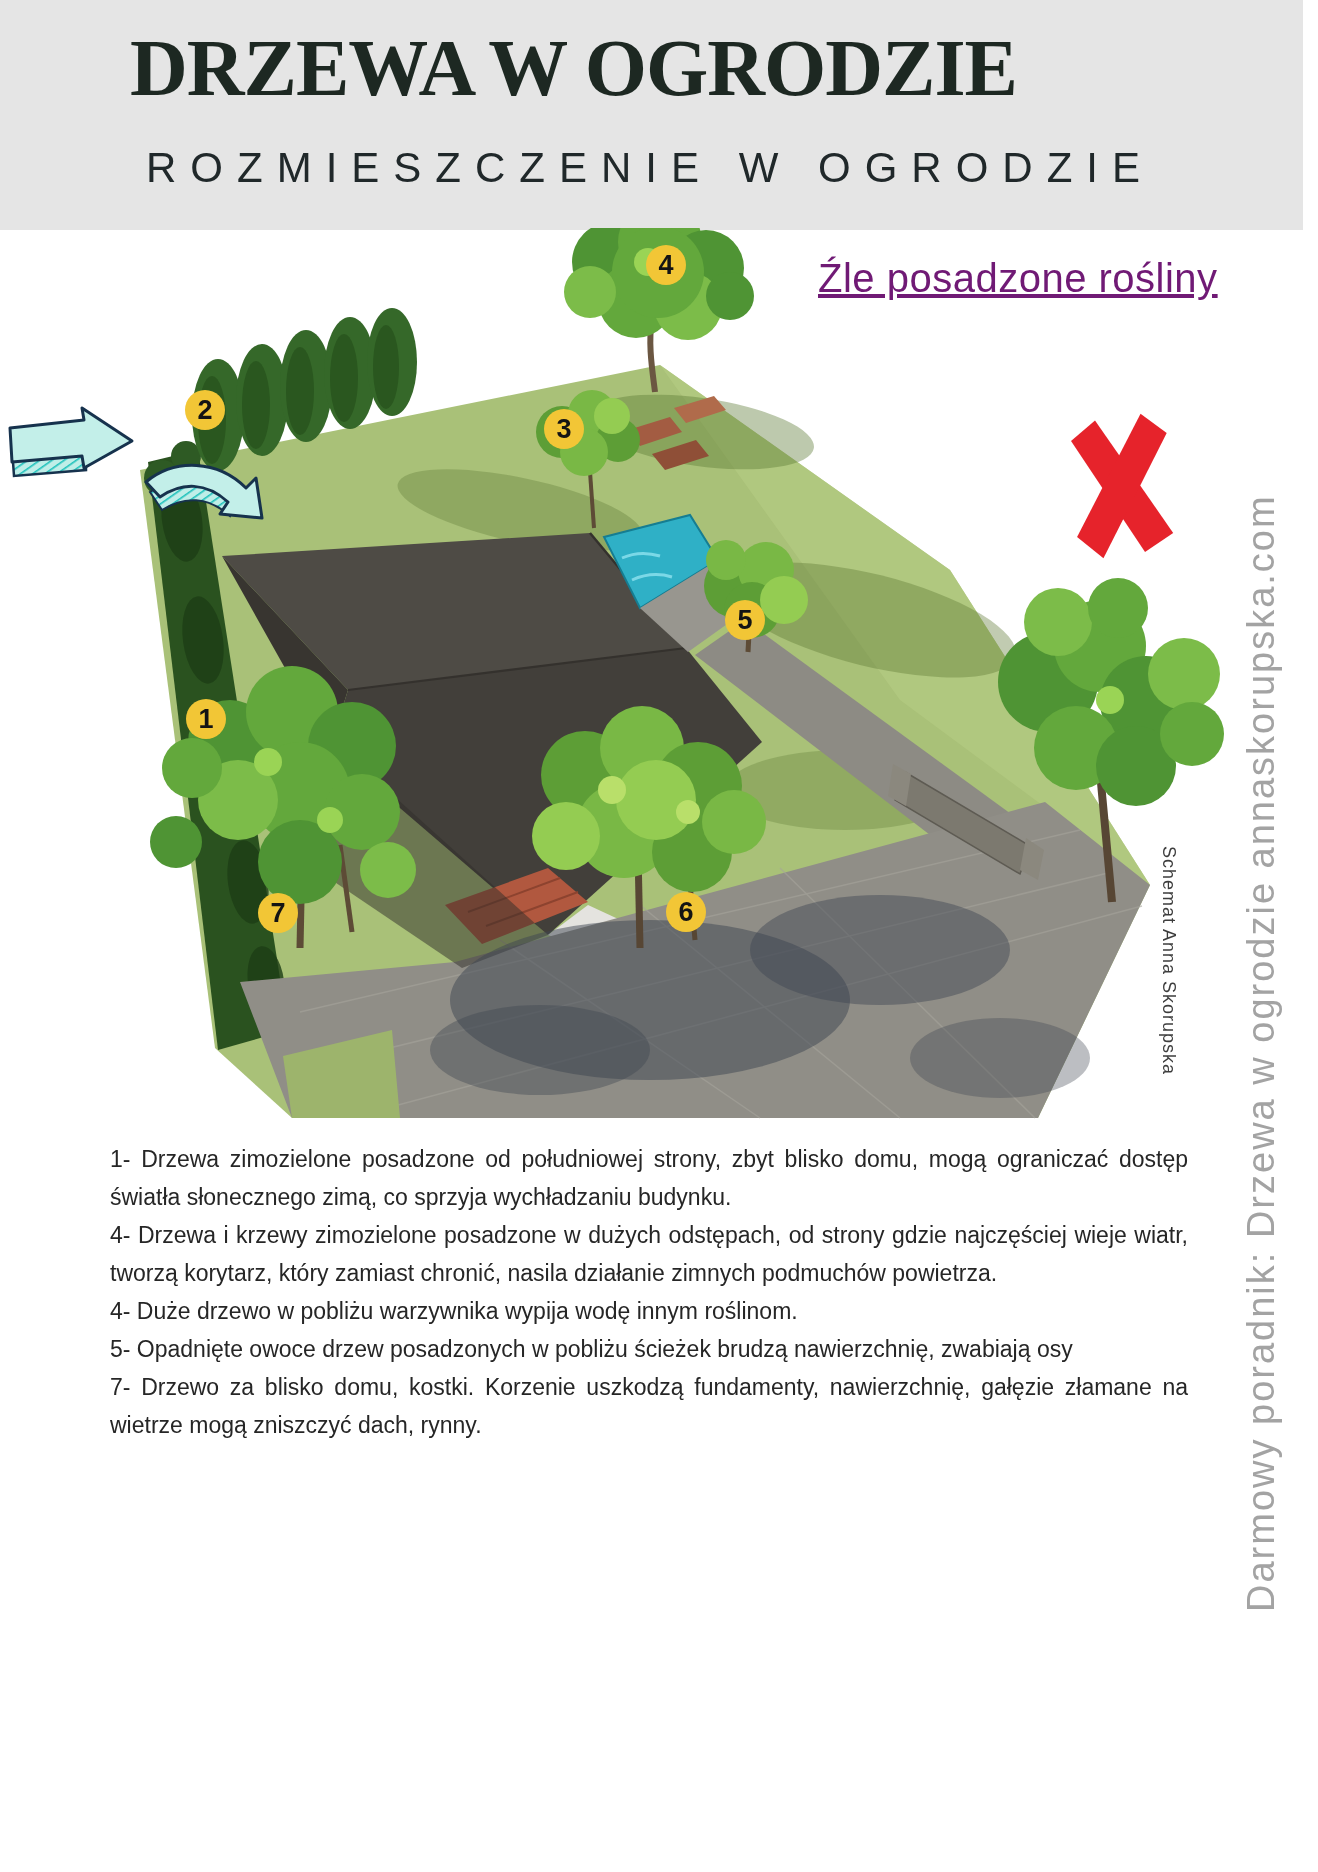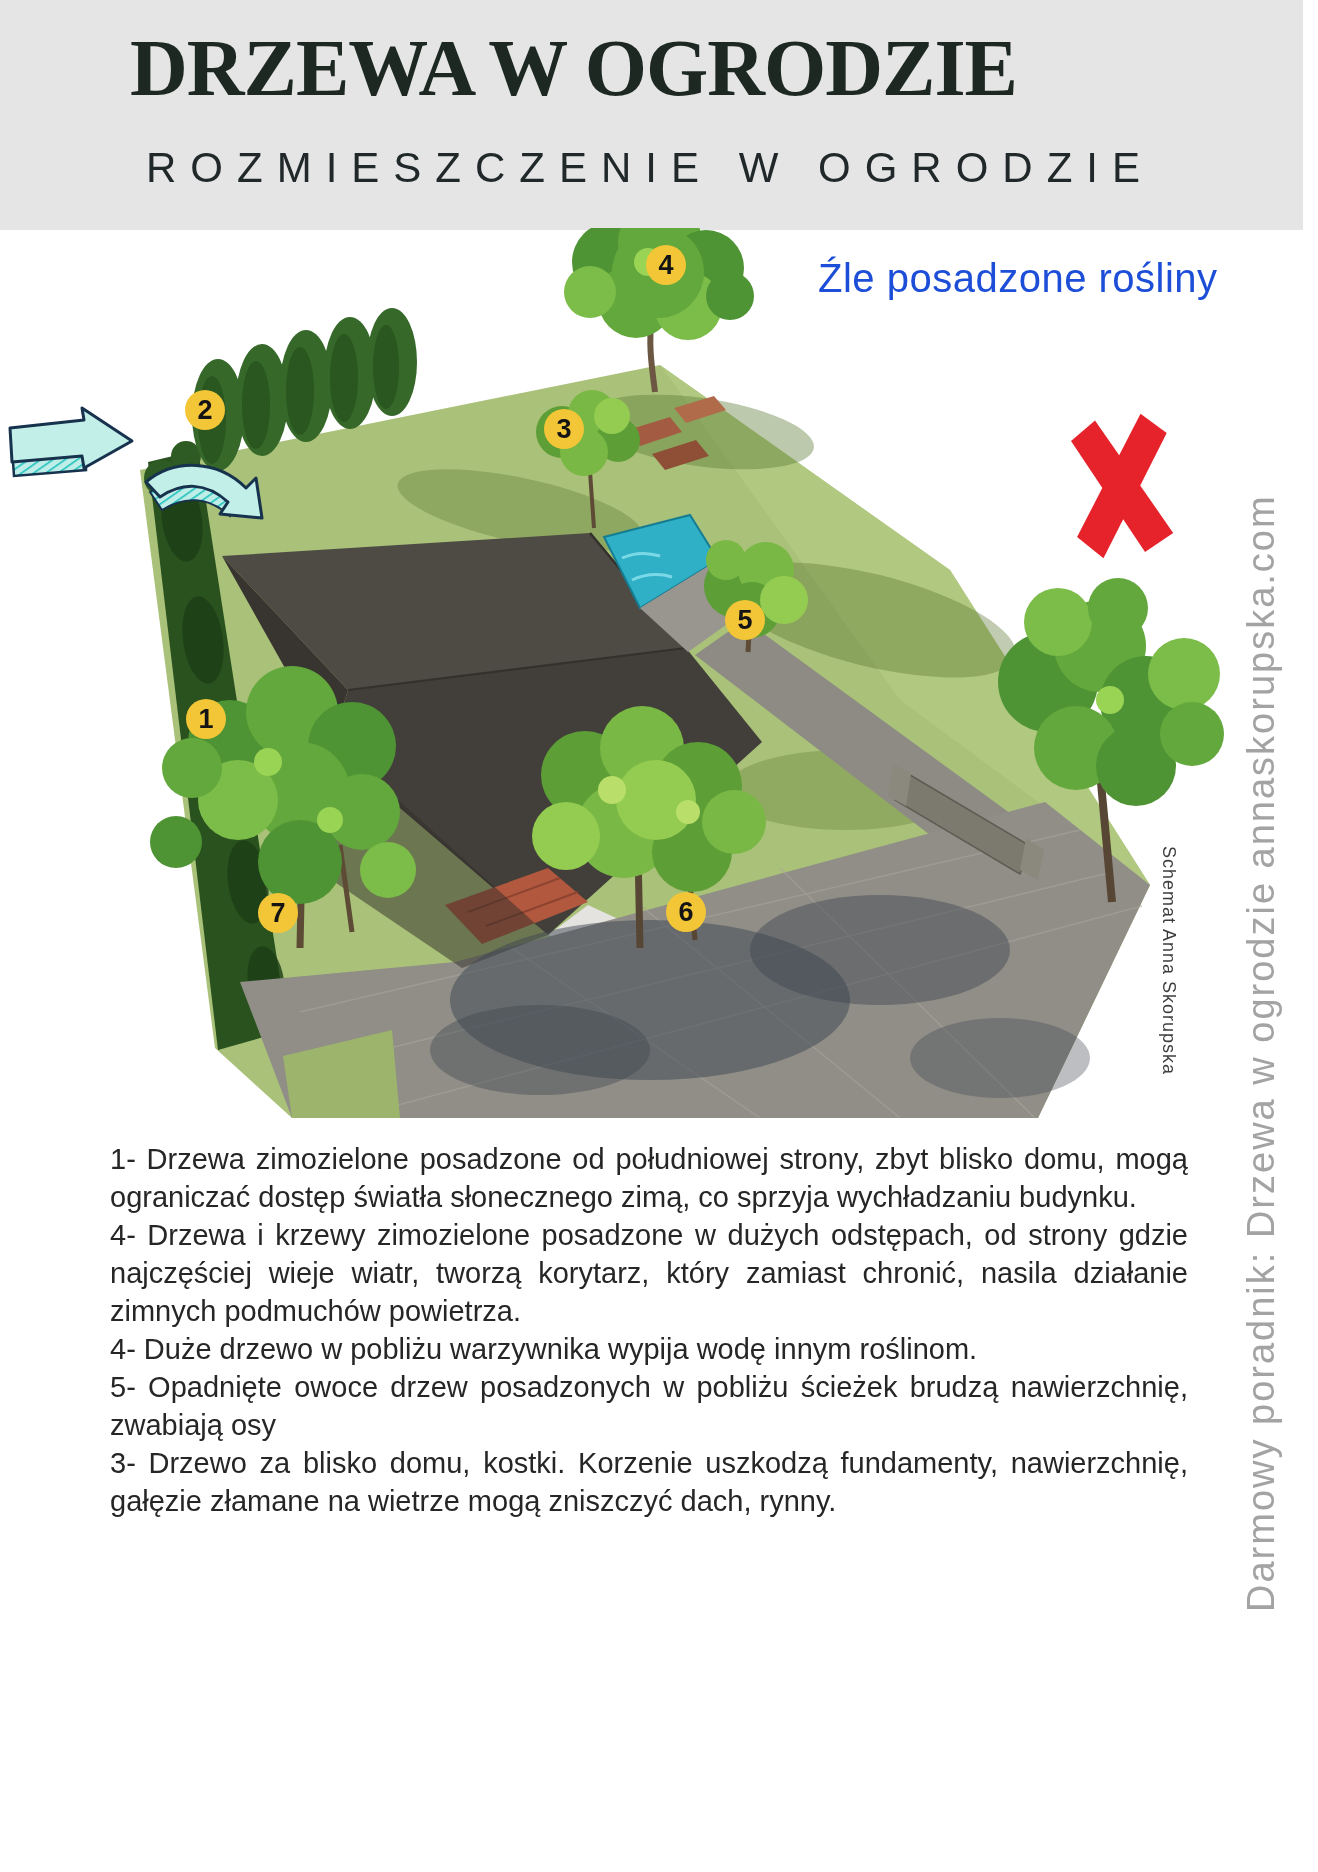--- a/index.html
+++ b/index.html
@@ -14,21 +14,21 @@
     font-family:"Liberation Serif",serif;font-weight:700;font-size:80px;line-height:1;
     letter-spacing:-1px;color:#1d2822;white-space:nowrap;
   }
   #subtitle{
     position:absolute;left:132px;top:130px;margin:14px;
     font-size:42px;font-weight:400;letter-spacing:14px;color:#20282a;white-space:nowrap;
   }
   
   #caption{
     position:absolute;left:818px;top:256px;margin:0;
-    font-size:40px;font-weight:400;color:#1d4ed8;letter-spacing:.5px;white-space:nowrap;
+    font-size:40px;font-weight:400;color:#701a75;letter-spacing:.5px;white-space:nowrap;text-decoration:underline;
   }
   .marker{
     position:absolute;width:40px;height:40px;border-radius:50%;
     background:#f2c636;color:#141414;font-weight:800;font-size:27px;
     display:flex;align-items:center;justify-content:center;z-index:6;
     line-height:1;
   }
   #credit-vertical{
     position:absolute;left:1158px;top:846px;height:230px;z-index:7;
     writing-mode:vertical-rl;font-size:18px;letter-spacing:1px;color:#3d3d3d;white-space:nowrap;
@@ -36,21 +36,21 @@
   #watermark-vertical{
     position:absolute;left:1240px;top:1612px;z-index:7;
     transform:rotate(-90deg);transform-origin:0 0;
     font-size:38px;letter-spacing:2px;color:#a3a3a3;white-space:nowrap;
   }
   
   #garden{position:absolute;left:0;top:228px;z-index:2;}
   
   #notes{
     position:absolute;left:110px;top:1140px;width:1078px;z-index:3;
-    font-size:29px;line-height:38px;color:#262626;
+    font-size:23px;line-height:38px;color:#262626;
   }
   #notes p{margin:0;text-align:justify;}
 </style>
 </head>
 <body>
 
 <div id="page">
 
   <div id="banner">
     <h1 id="title">DRZEWA W OGRODZIE</h1>
@@ -259,16 +259,16 @@
     </div>
 
   <div id="credit-vertical">Schemat  Anna Skorupska</div>
   <div id="watermark-vertical">Darmowy poradnik: Drzewa w ogrodzie annaskorupska.com</div>
 
   <div id="notes">
     <p>1- Drzewa zimozielone posadzone od południowej strony, zbyt blisko domu, mogą ograniczać dostęp światła słonecznego zimą, co sprzyja wychładzaniu budynku.</p>
     <p>4- Drzewa i krzewy zimozielone posadzone w dużych odstępach, od strony gdzie najczęściej wieje wiatr, tworzą korytarz, który zamiast chronić, nasila działanie zimnych podmuchów powietrza.</p>
     <p>4- Duże drzewo w pobliżu warzywnika wypija wodę innym roślinom.</p>
     <p>5- Opadnięte owoce drzew posadzonych w pobliżu ścieżek brudzą nawierzchnię, zwabiają osy</p>
-    <p>3- Drzewo za blisko domu, kostki. Korzenie uszkodzą fundamenty, nawierzchnię, gałęzie złamane na wietrze mogą zniszczyć dach, rynny.</p>
+    <p>7- Drzewo za blisko domu, kostki. Korzenie uszkodzą fundamenty, nawierzchnię, gałęzie złamane na wietrze mogą zniszczyć dach, rynny.</p>
   </div>
 
 </div>
 
 </body></html>

